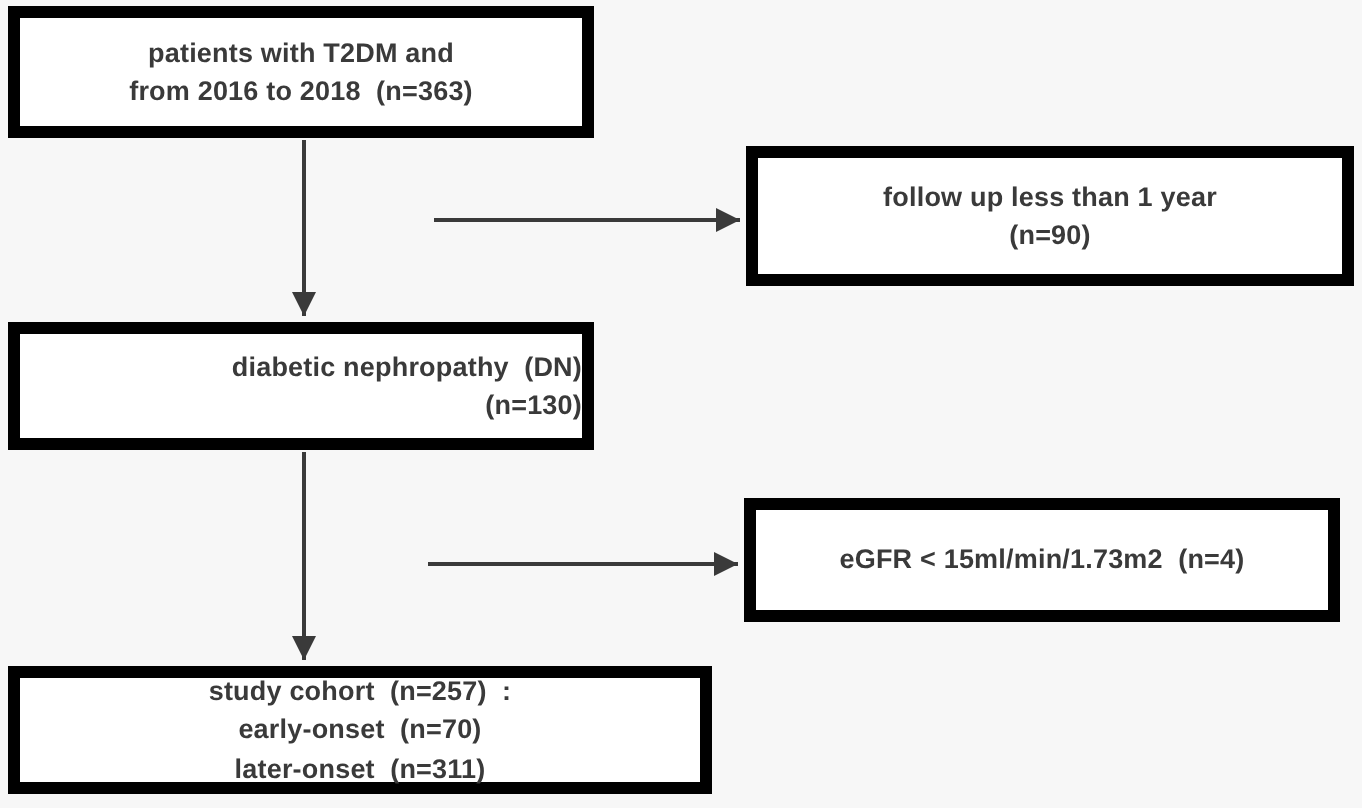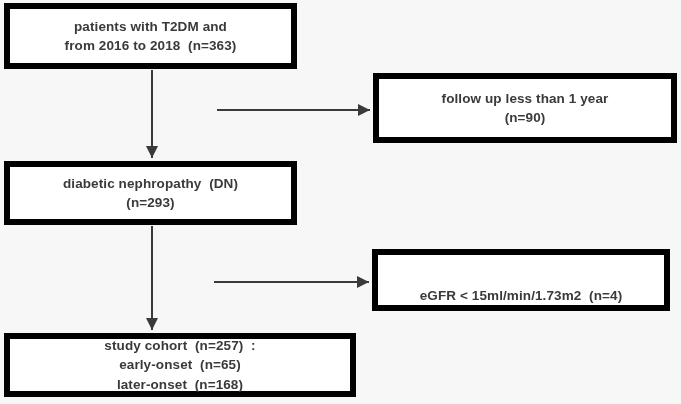--- a/index.html
+++ b/index.html
@@ -41,22 +41,22 @@
     white-space: pre;
     font-weight: 700;
     font-size: 13.5px;
     line-height: 19.5px;
     color: #3a3a3a;
     letter-spacing: 0.1px;
   }
   
   .box-source     { left: 4px;   top: 3px;   width: 293px; height: 66px; }
   .box-excl1      { left: 373px; top: 73px;  width: 304px; height: 70px; }
-  .box-dn         { left: 4px;   top: 161px; width: 293px; height: 64px; }
-  .box-excl2      { left: 372px; top: 249px; width: 298px; height: 62px; justify-content: flex-end; }
+  .box-dn         { left: 4px;   top: 161px; width: 293px; height: 64px; align-items: flex-end; }
+  .box-excl2      { left: 372px; top: 249px; width: 298px; height: 62px; }
   .box-cohort     { left: 4px;   top: 333px; width: 352px; height: 64px; }
 </style>
 </head>
 <body>
 
 <div class="stage">
 
   <svg class="arrow-layer" width="681" height="404" viewBox="0 0 681 404">
     <defs>
       <marker id="ah" viewBox="0 0 10 10" refX="10" refY="5" markerWidth="7" markerHeight="6" orient="auto">
@@ -74,26 +74,26 @@
     <div class="bline">from 2016 to 2018  (n=363)</div>
   </div>
 
   <div class="fbox box-excl1">
     <div class="bline">follow up less than 1 year</div>
     <div class="bline">(n=90)</div>
   </div>
 
   <div class="fbox box-dn">
     <div class="bline">diabetic nephropathy  (DN)</div>
-    <div class="bline">(n=293)</div>
+    <div class="bline">(n=130)</div>
   </div>
 
   <div class="fbox box-excl2">
     <div class="bline">eGFR &lt; 15ml/min/1.73m2  (n=4)</div>
   </div>
 
   <div class="fbox box-cohort">
     <div class="bline">study cohort  (n=257)  :</div>
-    <div class="bline">early-onset  (n=65)</div>
-    <div class="bline">later-onset  (n=168)</div>
+    <div class="bline">early-onset  (n=70)</div>
+    <div class="bline">later-onset  (n=311)</div>
   </div>
 
 </div>
 
 </body></html>

